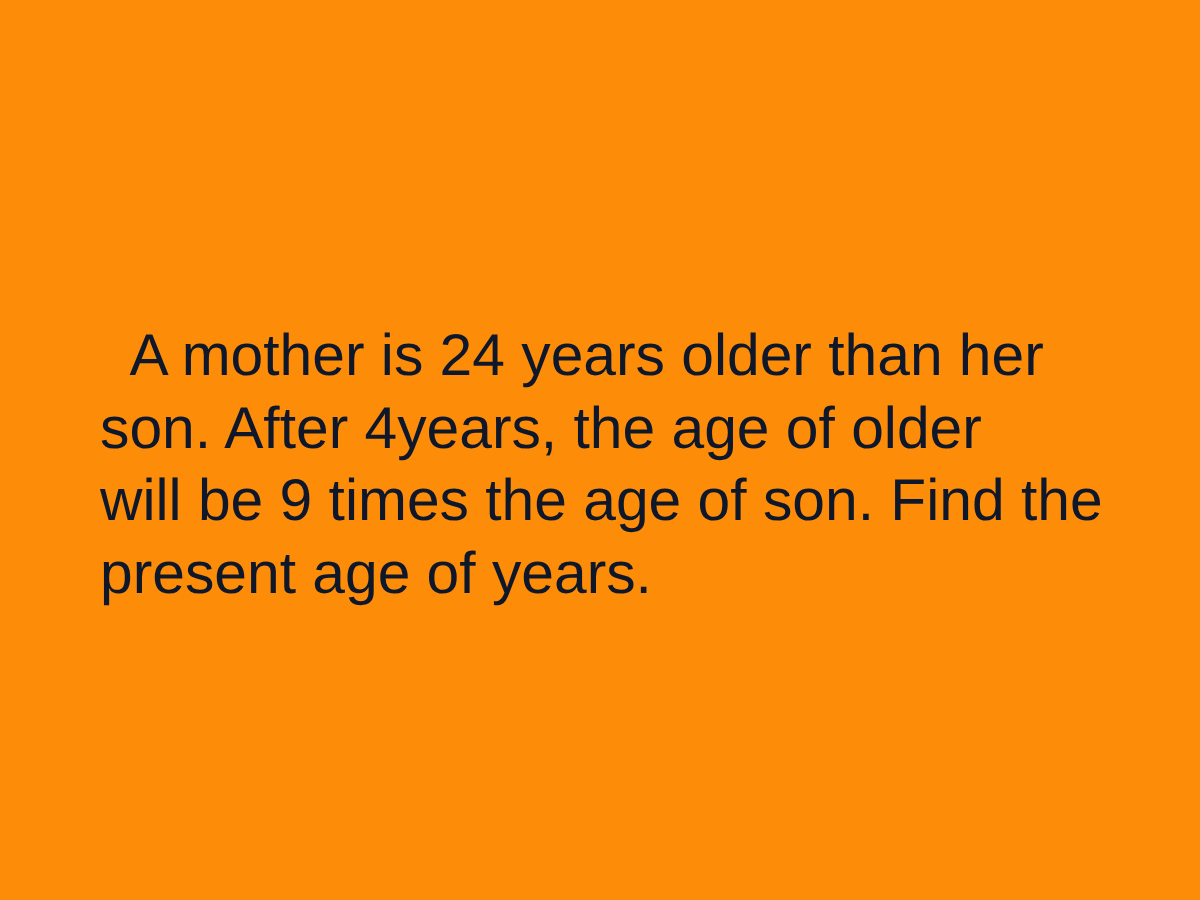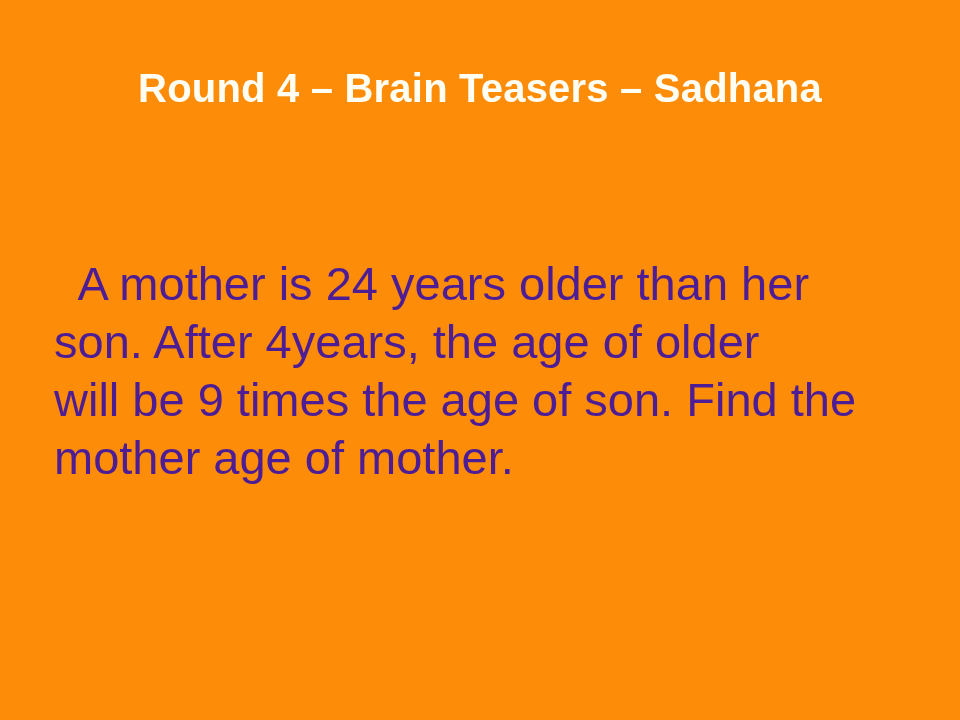--- a/index.html
+++ b/index.html
@@ -34,32 +34,32 @@
   }
   #slide-body {
     position: absolute;
     left: 54px;
     top: 255px;
     width: 852px;
   }
   .body-line {
     font-size: 47px;
     line-height: 58px;
-    color: #4c1d95;
+    color: #0f172a;
     white-space: pre;
     letter-spacing: 0px;
+    margin-left: 26px;
   }
 </style>
 </head>
 <body>
 
 <div id="slide" style="background: rgb(253, 140, 8);">
 
-  <div id="slide-title">Round 4 – Brain Teasers – Sadhana</div>
 
   <div id="slide-body">
     <div class="body-line">  A mother is 24 years older than her</div>
     <div class="body-line">son. After 4years, the age of older</div>
     <div class="body-line">will be 9 times the age of son. Find the</div>
-    <div class="body-line">mother age of mother.</div>
+    <div class="body-line">present age of years.</div>
   </div>
 
 </div>
 
 </body></html>

